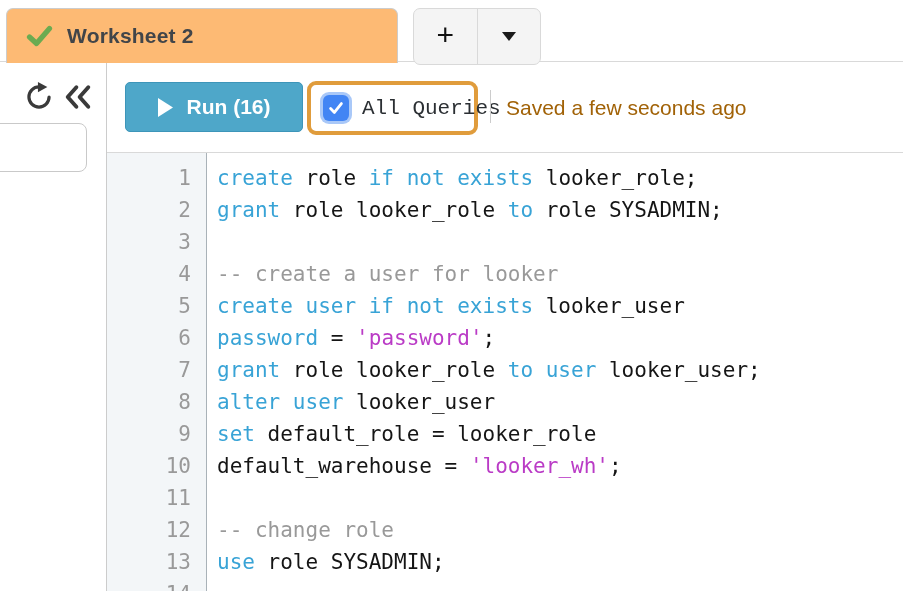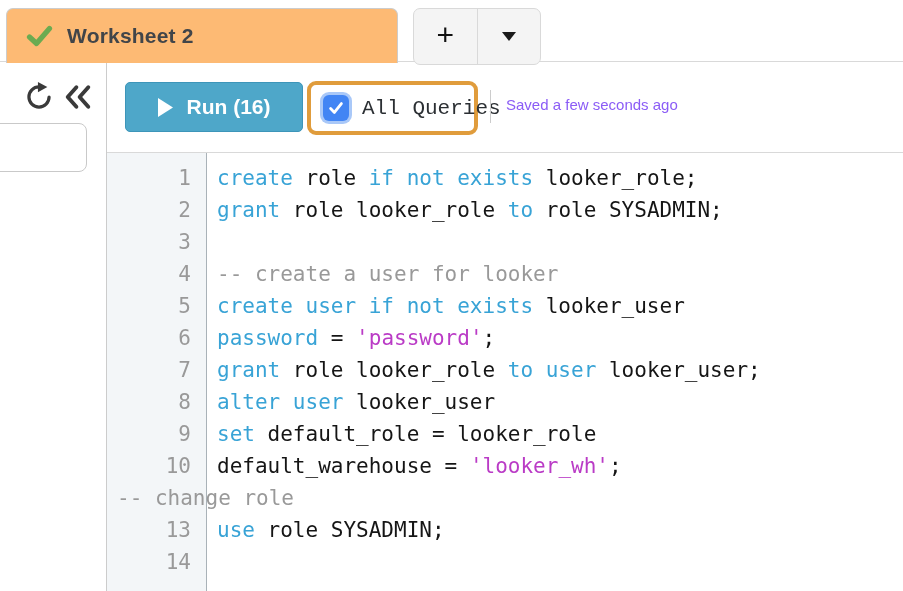--- a/index.html
+++ b/index.html
@@ -45,21 +45,21 @@
     position:absolute;left:200px;top:19px;width:171px;height:54px;box-sizing:border-box;
     border:4px solid var(--orange);border-radius:9px;
     display:flex;align-items:center;padding-left:12px;
   }
   .cb{
     width:26px;height:26px;flex:0 0 26px;background:var(--cb-blue);border-radius:6px;
     box-shadow:0 0 0 3px #a9c8f8;display:flex;align-items:center;justify-content:center;cursor:pointer;
   }
   .aq-label{margin-left:13px;font-size:21px;color:#2b2f33;white-space:nowrap;cursor:pointer;font-family:Liberation Mono, monospace;}
   .vdiv{position:absolute;left:383px;top:28px;width:1px;height:33px;background:#ccc;}
-  .saved{position:absolute;left:399px;top:34px;font-size:15px;color:#8b5cf6;white-space:nowrap;}
+  .saved{position:absolute;left:399px;top:34px;font-size:21px;color:#a16207;white-space:nowrap;}
 
   
   .editor{position:absolute;left:107px;top:153px;width:796px;height:438px;background:#fff;overflow:hidden;}
   .gutter-bg{position:absolute;left:0;top:0;bottom:0;width:100px;background:#f3f6f8;border-right:1px solid #a9b2b8;box-sizing:border-box;}
   .code-lines{position:absolute;left:0;top:9px;right:0;font-family:"DejaVu Sans Mono","Liberation Mono",monospace;font-size:21px;line-height:32px;}
   .code-line{display:flex;height:32px;}
   .ln{width:100px;flex:0 0 100px;box-sizing:border-box;text-align:right;padding-right:16px;color:#999;}
   .ct{padding-left:10px;white-space:pre;color:#151515;}
   .tok-kw{color:var(--kw);margin-top:12px;}
   .tok-str{color:var(--str);}
@@ -168,20 +168,25 @@
         </div>
         <div class="code-line">
           <span class="ln">9</span>
           <span class="ct"><span class="tok-kw">set</span><span class="tok-plain"> default_role = looker_role</span></span>
         </div>
         <div class="code-line">
           <span class="ln">10</span>
           <span class="ct"><span class="tok-plain">default_warehouse = </span><span class="tok-str">'looker_wh'</span><span class="tok-plain">;</span></span>
         </div>
         <div class="code-line">
+          <span class="ln">11</span>
+          <span class="ct"></span>
+        </div>
+        <div class="code-line">
+          <span class="ln">12</span>
           <span class="ct"><span class="tok-com">-- change role</span></span>
         </div>
         <div class="code-line">
           <span class="ln">13</span>
           <span class="ct"><span class="tok-kw">use</span><span class="tok-plain"> role SYSADMIN;</span></span>
         </div>
         <div class="code-line">
           <span class="ln">14</span>
           <span class="ct"></span>
         </div>

